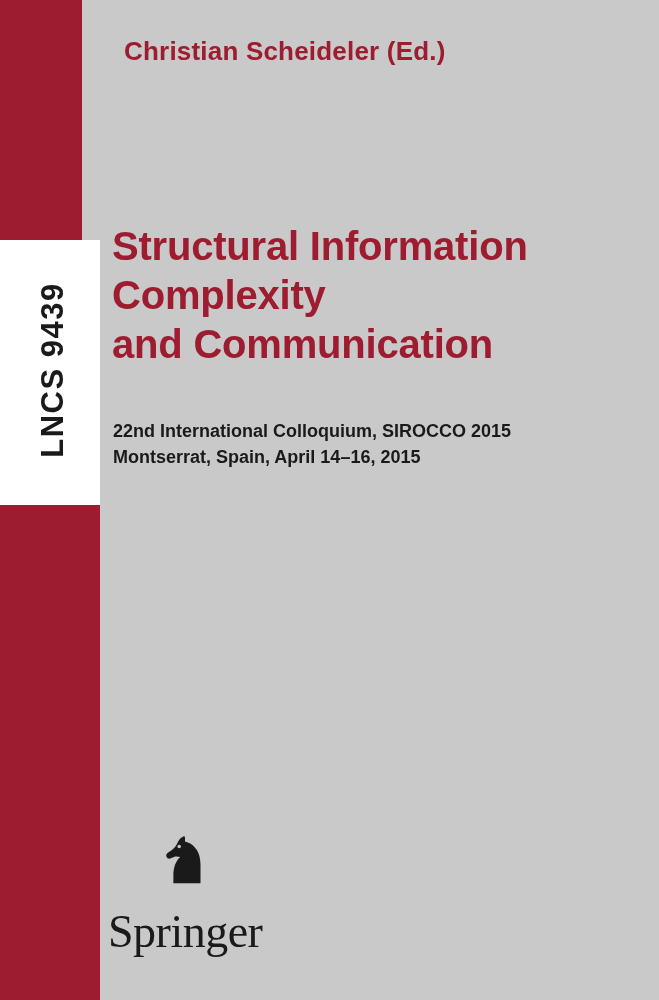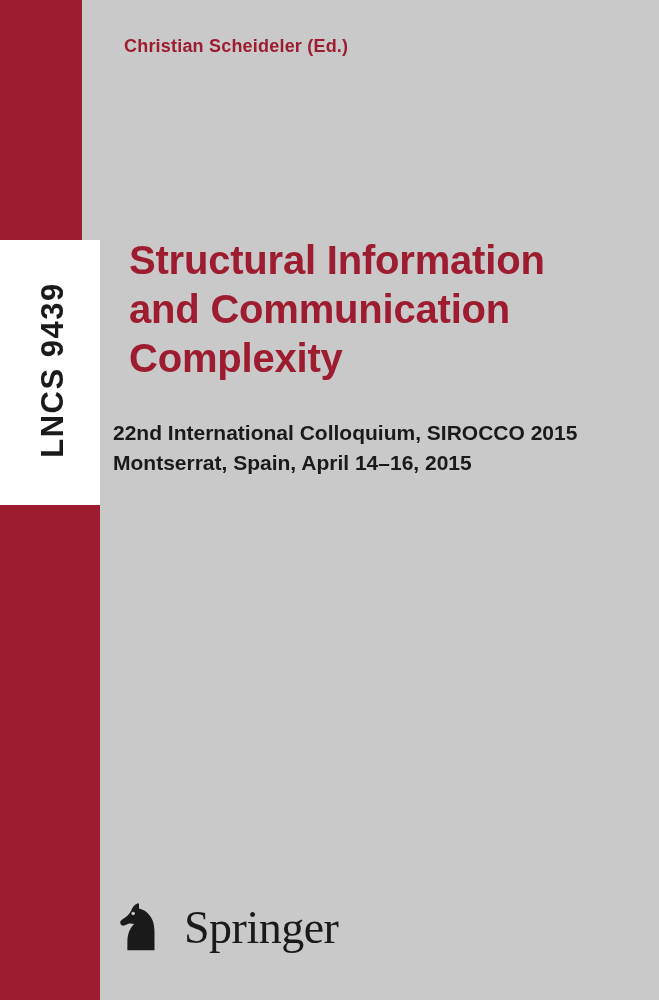--- a/index.html
+++ b/index.html
@@ -64,65 +64,65 @@
     right: 0;
     bottom: 0;
     background: #c9c9c9;
   }
 
   
   .editor {
     position: absolute;
     left: 124px;
     top: 36px;
-    font-size: 18px;
+    font-size: 26px;
     font-weight: 700;
     color: #9d1c30;
     letter-spacing: 0.2px;
   }
   .editor .ed-suffix {
     font-weight: 700;
   }
 
   
   .title {
     position: absolute;
     left: 112px;
-    top: 236px;
+    top: 222px;
     width: 530px;
     font-size: 40px;
     line-height: 1.22;
     font-weight: 700;
     color: #9d1c30;
     letter-spacing: -0.2px;
-    margin-left: 17px;
   }
 
   
   .subtitle {
     position: absolute;
     left: 113px;
     top: 418px;
     width: 520px;
-    font-size: 21px;
+    font-size: 18px;
     line-height: 1.45;
     font-weight: 700;
     color: #1a1a1a;
   }
   .subtitle div { white-space: nowrap; }
   .sub-spacer { height: 7px; }
 
   
   .springer {
     position: absolute;
     left: 108px;
     bottom: 42px;
     display: flex;
     align-items: center;
     gap: 14px;
+    flex-direction: column;
   }
   .springer-word {
     font-family: "Liberation Serif", serif;
     font-size: 46px;
     font-weight: 400;
     color: #1a1a1a;
     letter-spacing: -0.5px;
   }
   .knight {
     width: 62px;
@@ -142,22 +142,22 @@
     <div class="lncs-text">LNCS 9439</div>
   </div>
 
   <div class="editor">
     <span>Christian Scheideler</span>
     <span class="ed-suffix">(Ed.)</span>
   </div>
 
   <div class="title">
     <div>Structural Information</div>
+    <div>Complexity</div>
     <div>and Communication</div>
-    <div>Complexity</div>
   </div>
 
   <div class="subtitle">
     <div>22nd International Colloquium, SIROCCO 2015</div>
     <div>Montserrat, Spain, April 14–16, 2015</div>
     <div class="sub-spacer"></div>
   </div>
 
   <div class="springer">
     <span class="knight">

